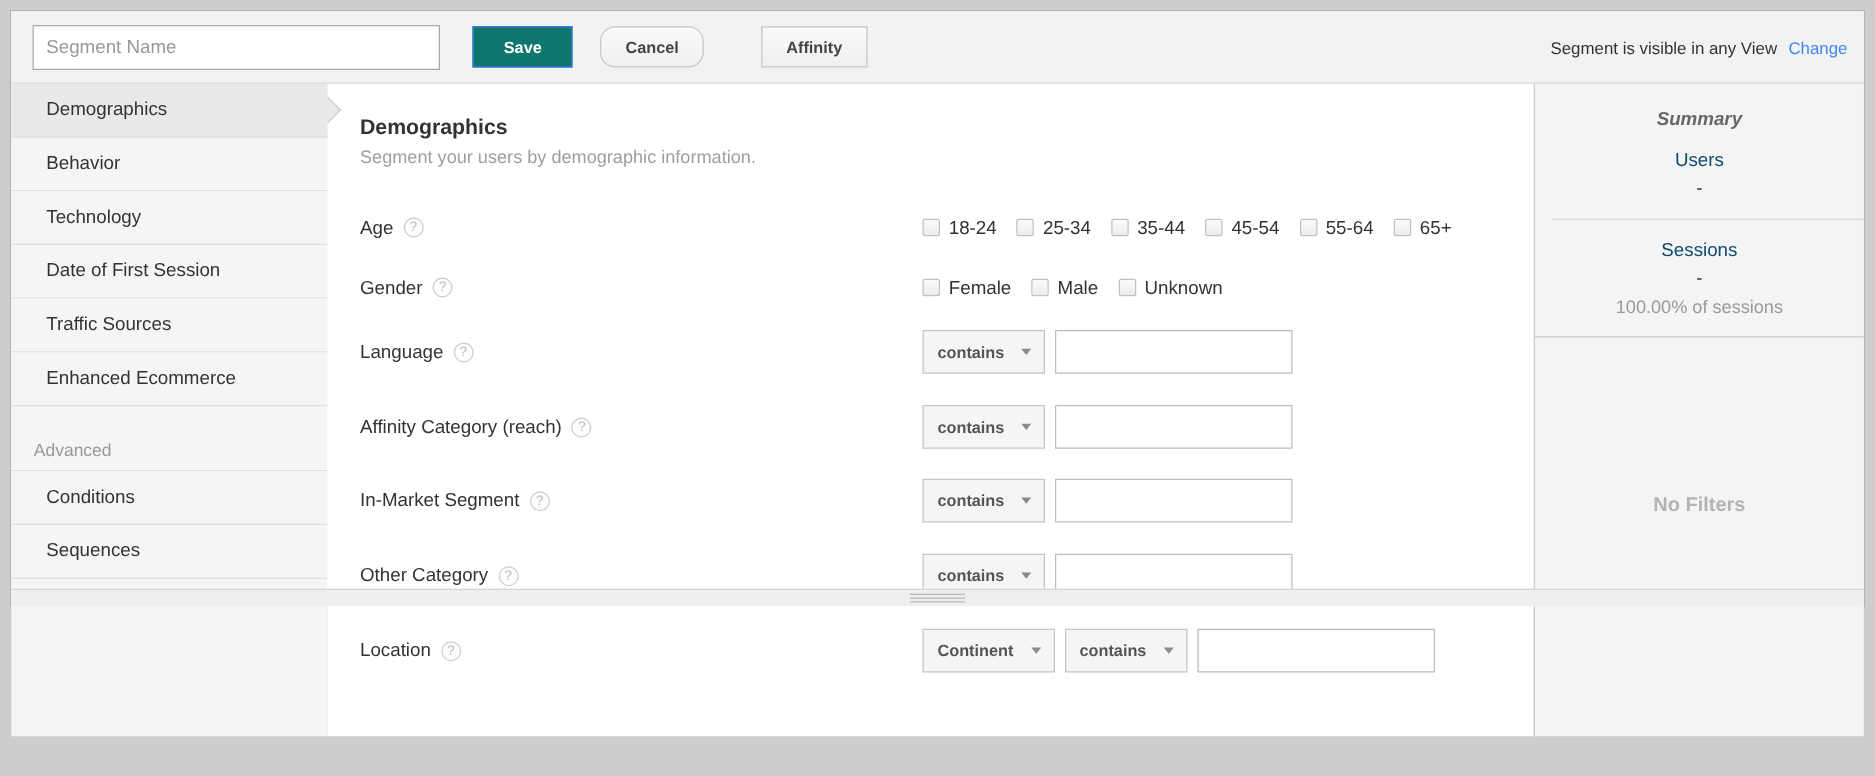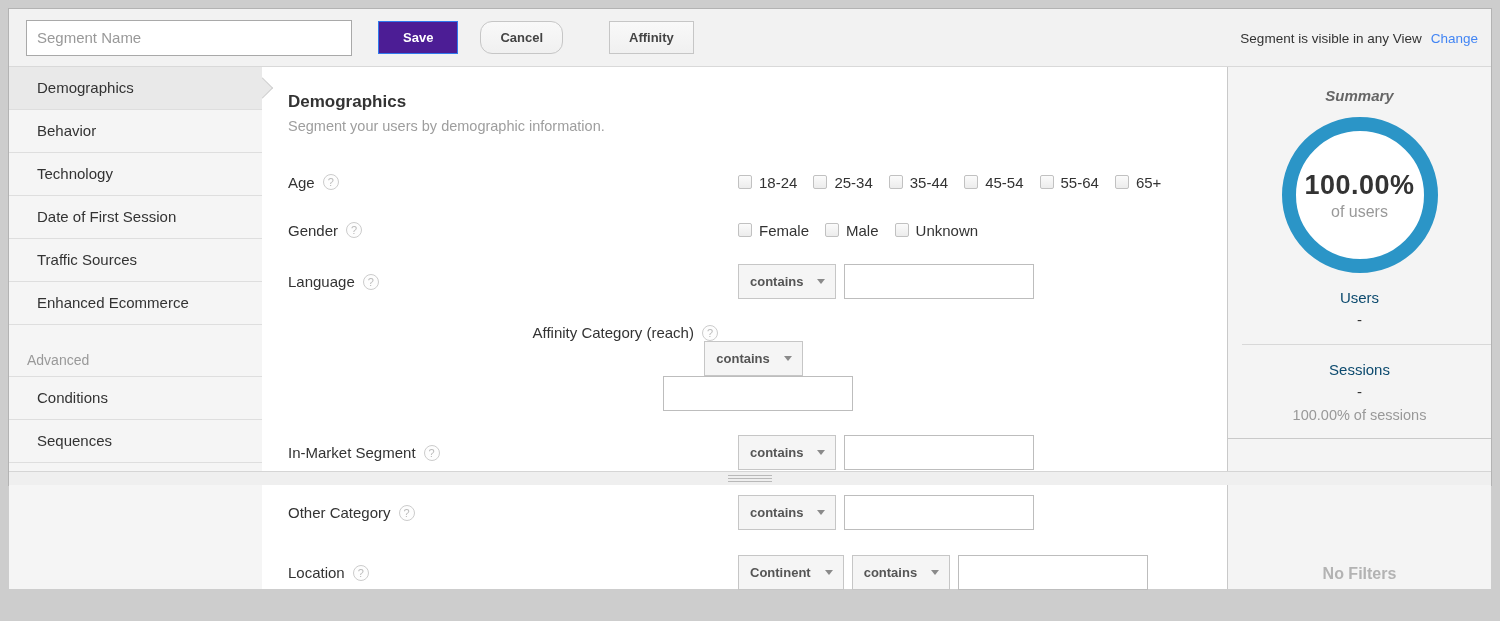--- a/index.html
+++ b/index.html
@@ -27,21 +27,21 @@
     font-family:"Liberation Sans", sans-serif;
   }
   .segment-input::placeholder { color:#999; }
   .btn {
     height:33px; padding:0 19px; font-size:13px; font-weight:bold;
     border:1px solid #c6c6c6; background:linear-gradient(#f9f9f9,#f0f0f0);
     color:#444; cursor:pointer; font-family:"Liberation Sans", sans-serif;
   }
   .btn-save {
     margin-left:26px; padding:0 24px;
-    background:#4c1d95; border:1px solid #3079ed; color:#fff;
+    background:#0f766e; border:1px solid #3079ed; color:#fff;
   }
   .btn-cancel { margin-left:22px;border-radius:12px; }
   .btn-preview { margin-left:46px; }
   .visibility-area {
     position:absolute; right:13px; top:0; height:58px;
     display:flex; align-items:center; font-size:13.5px;
   }
   .visibility-text { color:#333; }
   .change-link { color:#4285f4; margin-left:9px; text-decoration:none; cursor:pointer; }
   
@@ -92,21 +92,21 @@
     border-left:4px solid transparent; border-right:4px solid transparent;
     border-top:5px solid #8a8a8a;
   }
   .text-input {
     width:190px; height:35px; border:1px solid #bdbdbd; background:#fff;
     padding:0 8px; font-size:14px; font-family:"Liberation Sans", sans-serif;
   }
   .row-m1 { margin-bottom:24px; min-height:24px; }
   .row-m2 { margin-bottom:22px; min-height:24px; }
   .row-m3 { margin-bottom:25px; }
-  .row-m4 { margin-bottom:24px;flex-direction:column; }
+  .row-m4 { margin-bottom:24px; }
   
   .summary {
     width:264px; flex-shrink:0; background:#f4f4f4;
     border-left:1px solid #c9c9c9;
   }
   .summary-title { text-align:center; margin-top:20px; font-size:15px; font-weight:bold; color:#666;font-style:italic; }
   .ring {
     width:156px; height:156px; border-radius:50%; border:14px solid #2b95c7;
     background:#fff; margin:13px auto 0;
     display:flex; flex-direction:column; align-items:center; justify-content:center;
@@ -275,24 +275,20 @@
         <div class="dd">
           <span>contains</span>
           <span class="caret"></span>
         </div>
         <input class="text-input" type="text" value="" style="">
       </div>
     </div>
 
     <div class="summary">
       <div class="summary-title">Summary</div>
-      <div class="ring">
-        <div class="pct">100.00%</div>
-        <div class="pct-caption">of users</div>
-      </div>
       <div class="sum-label">Users</div>
       <div class="sum-value">-</div>
       <div class="divider-inset"></div>
       <div class="sum-label">Sessions</div>
       <div class="sum-value">-</div>
       <div class="sum-sub">100.00% of sessions</div>
       <div class="divider-full"></div>
       <div class="no-filters">No Filters</div>
     </div>
 

